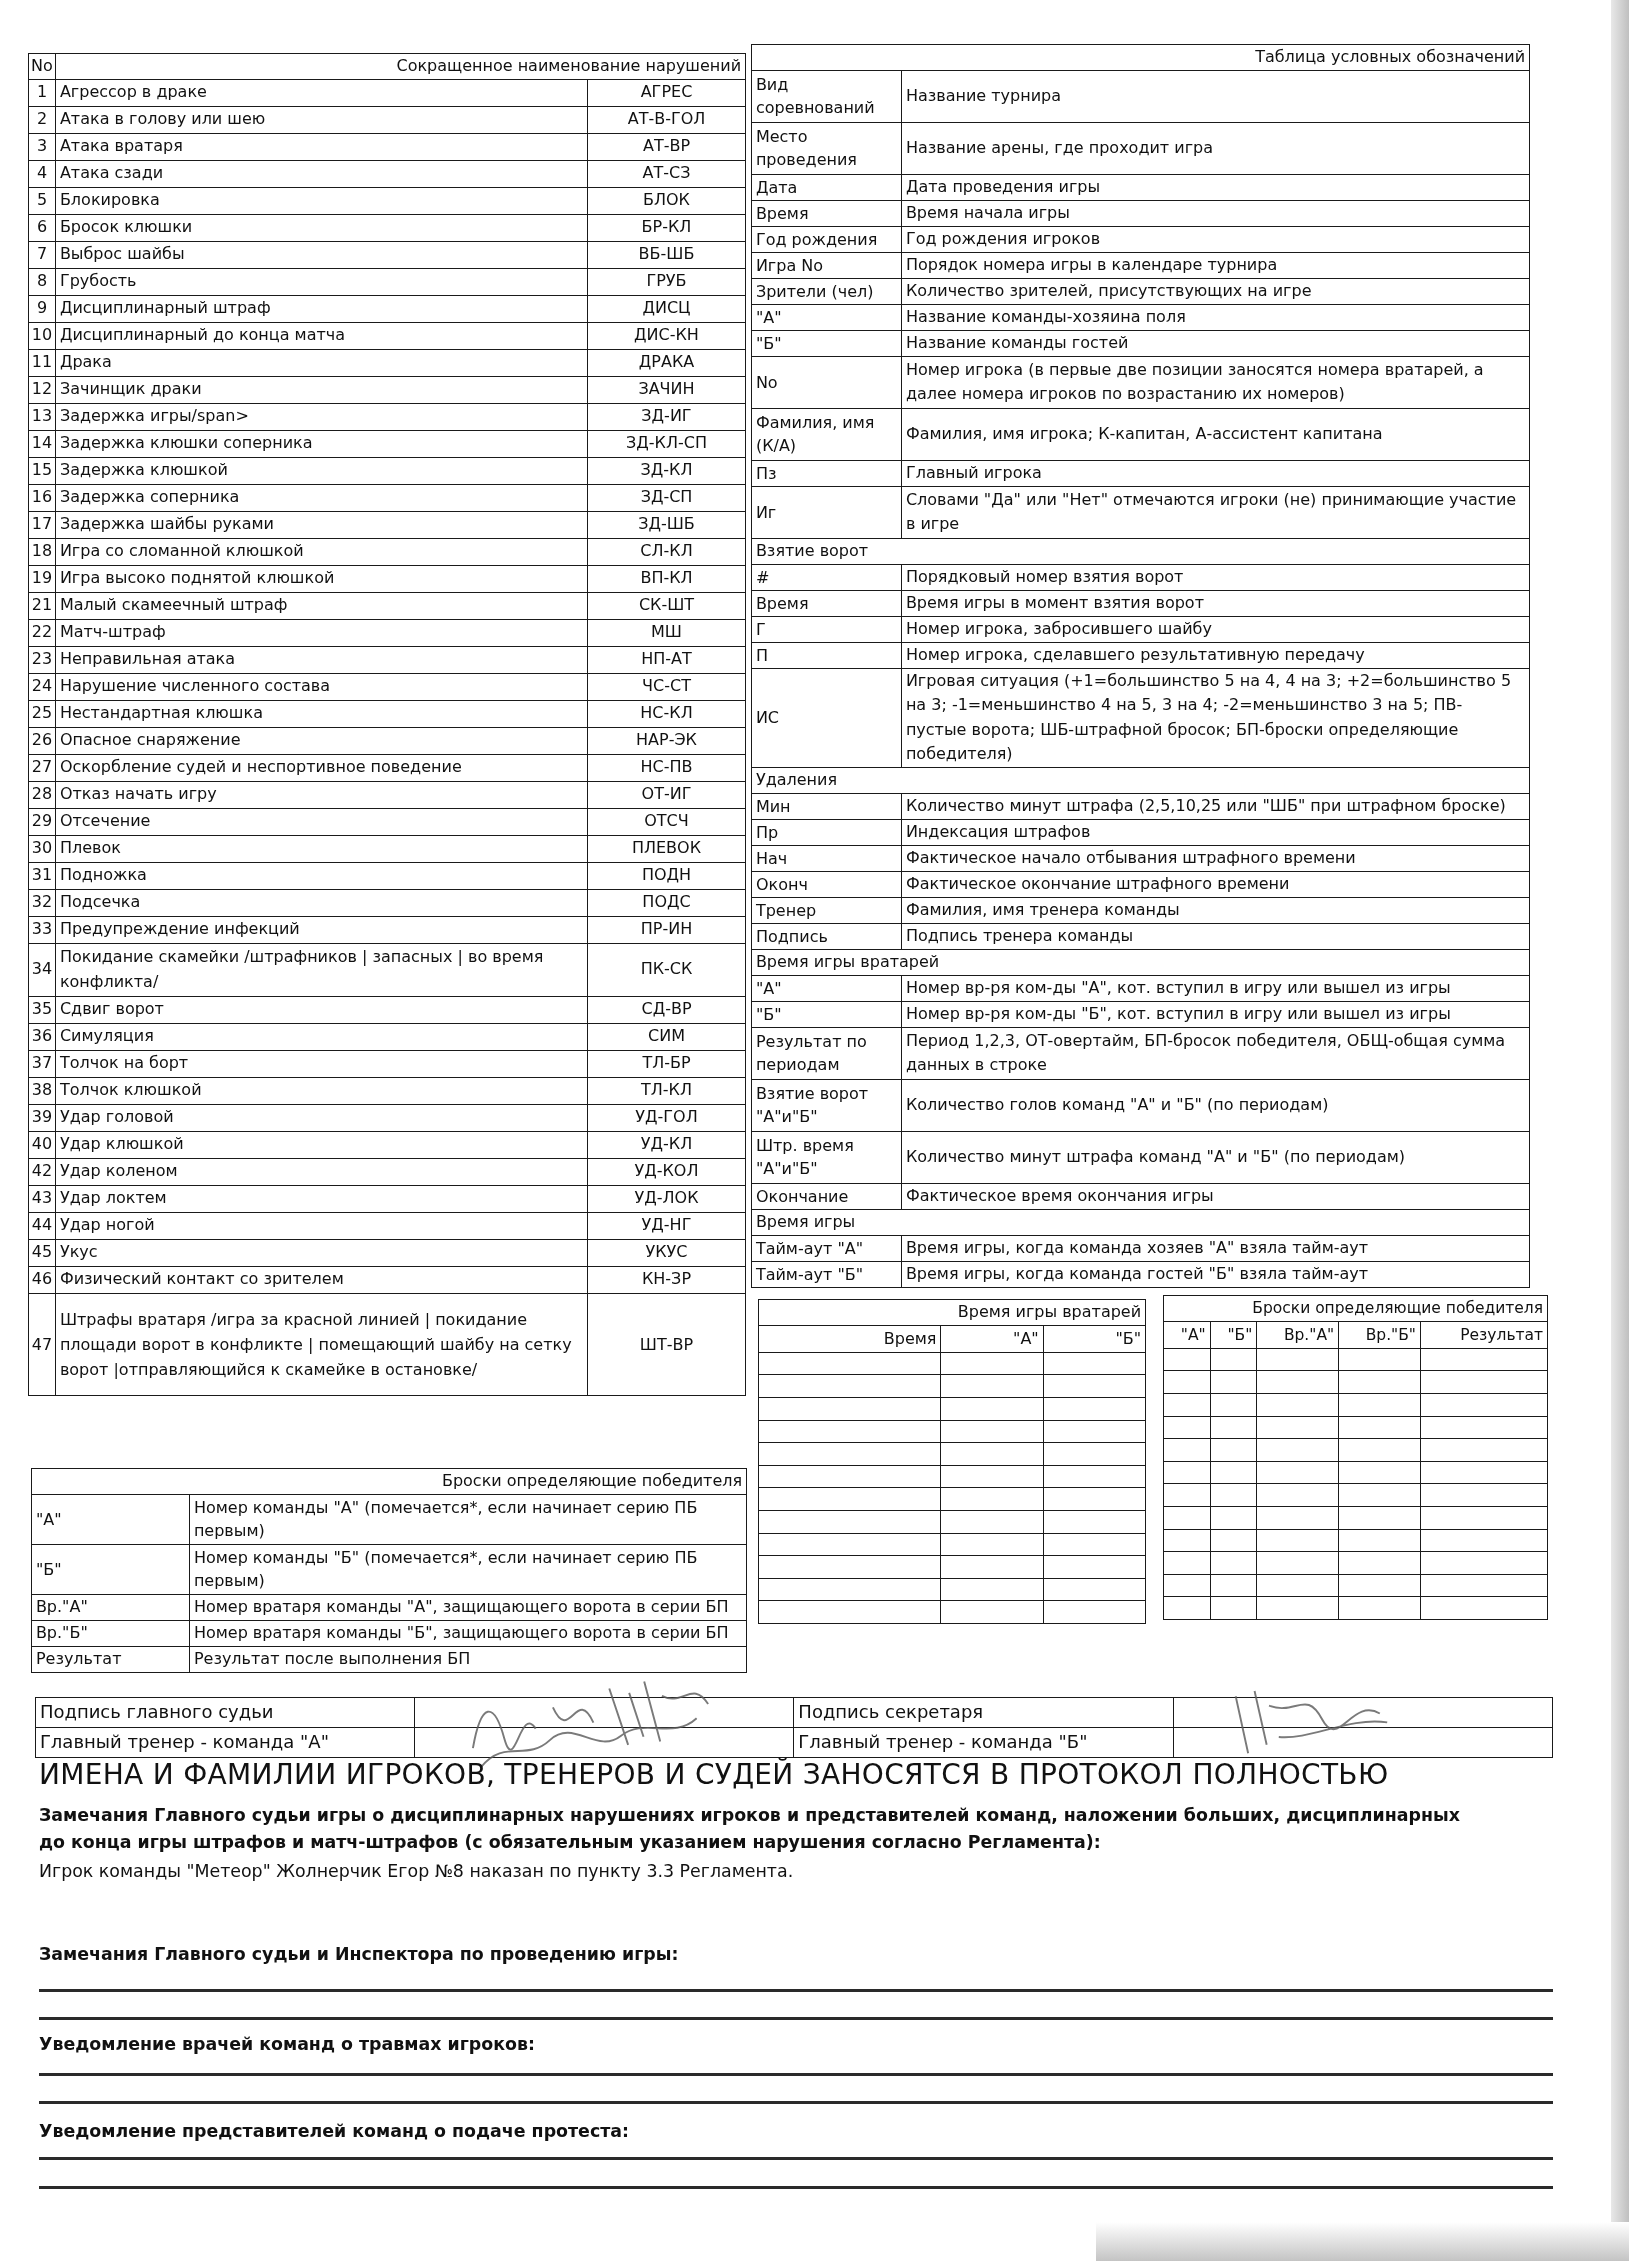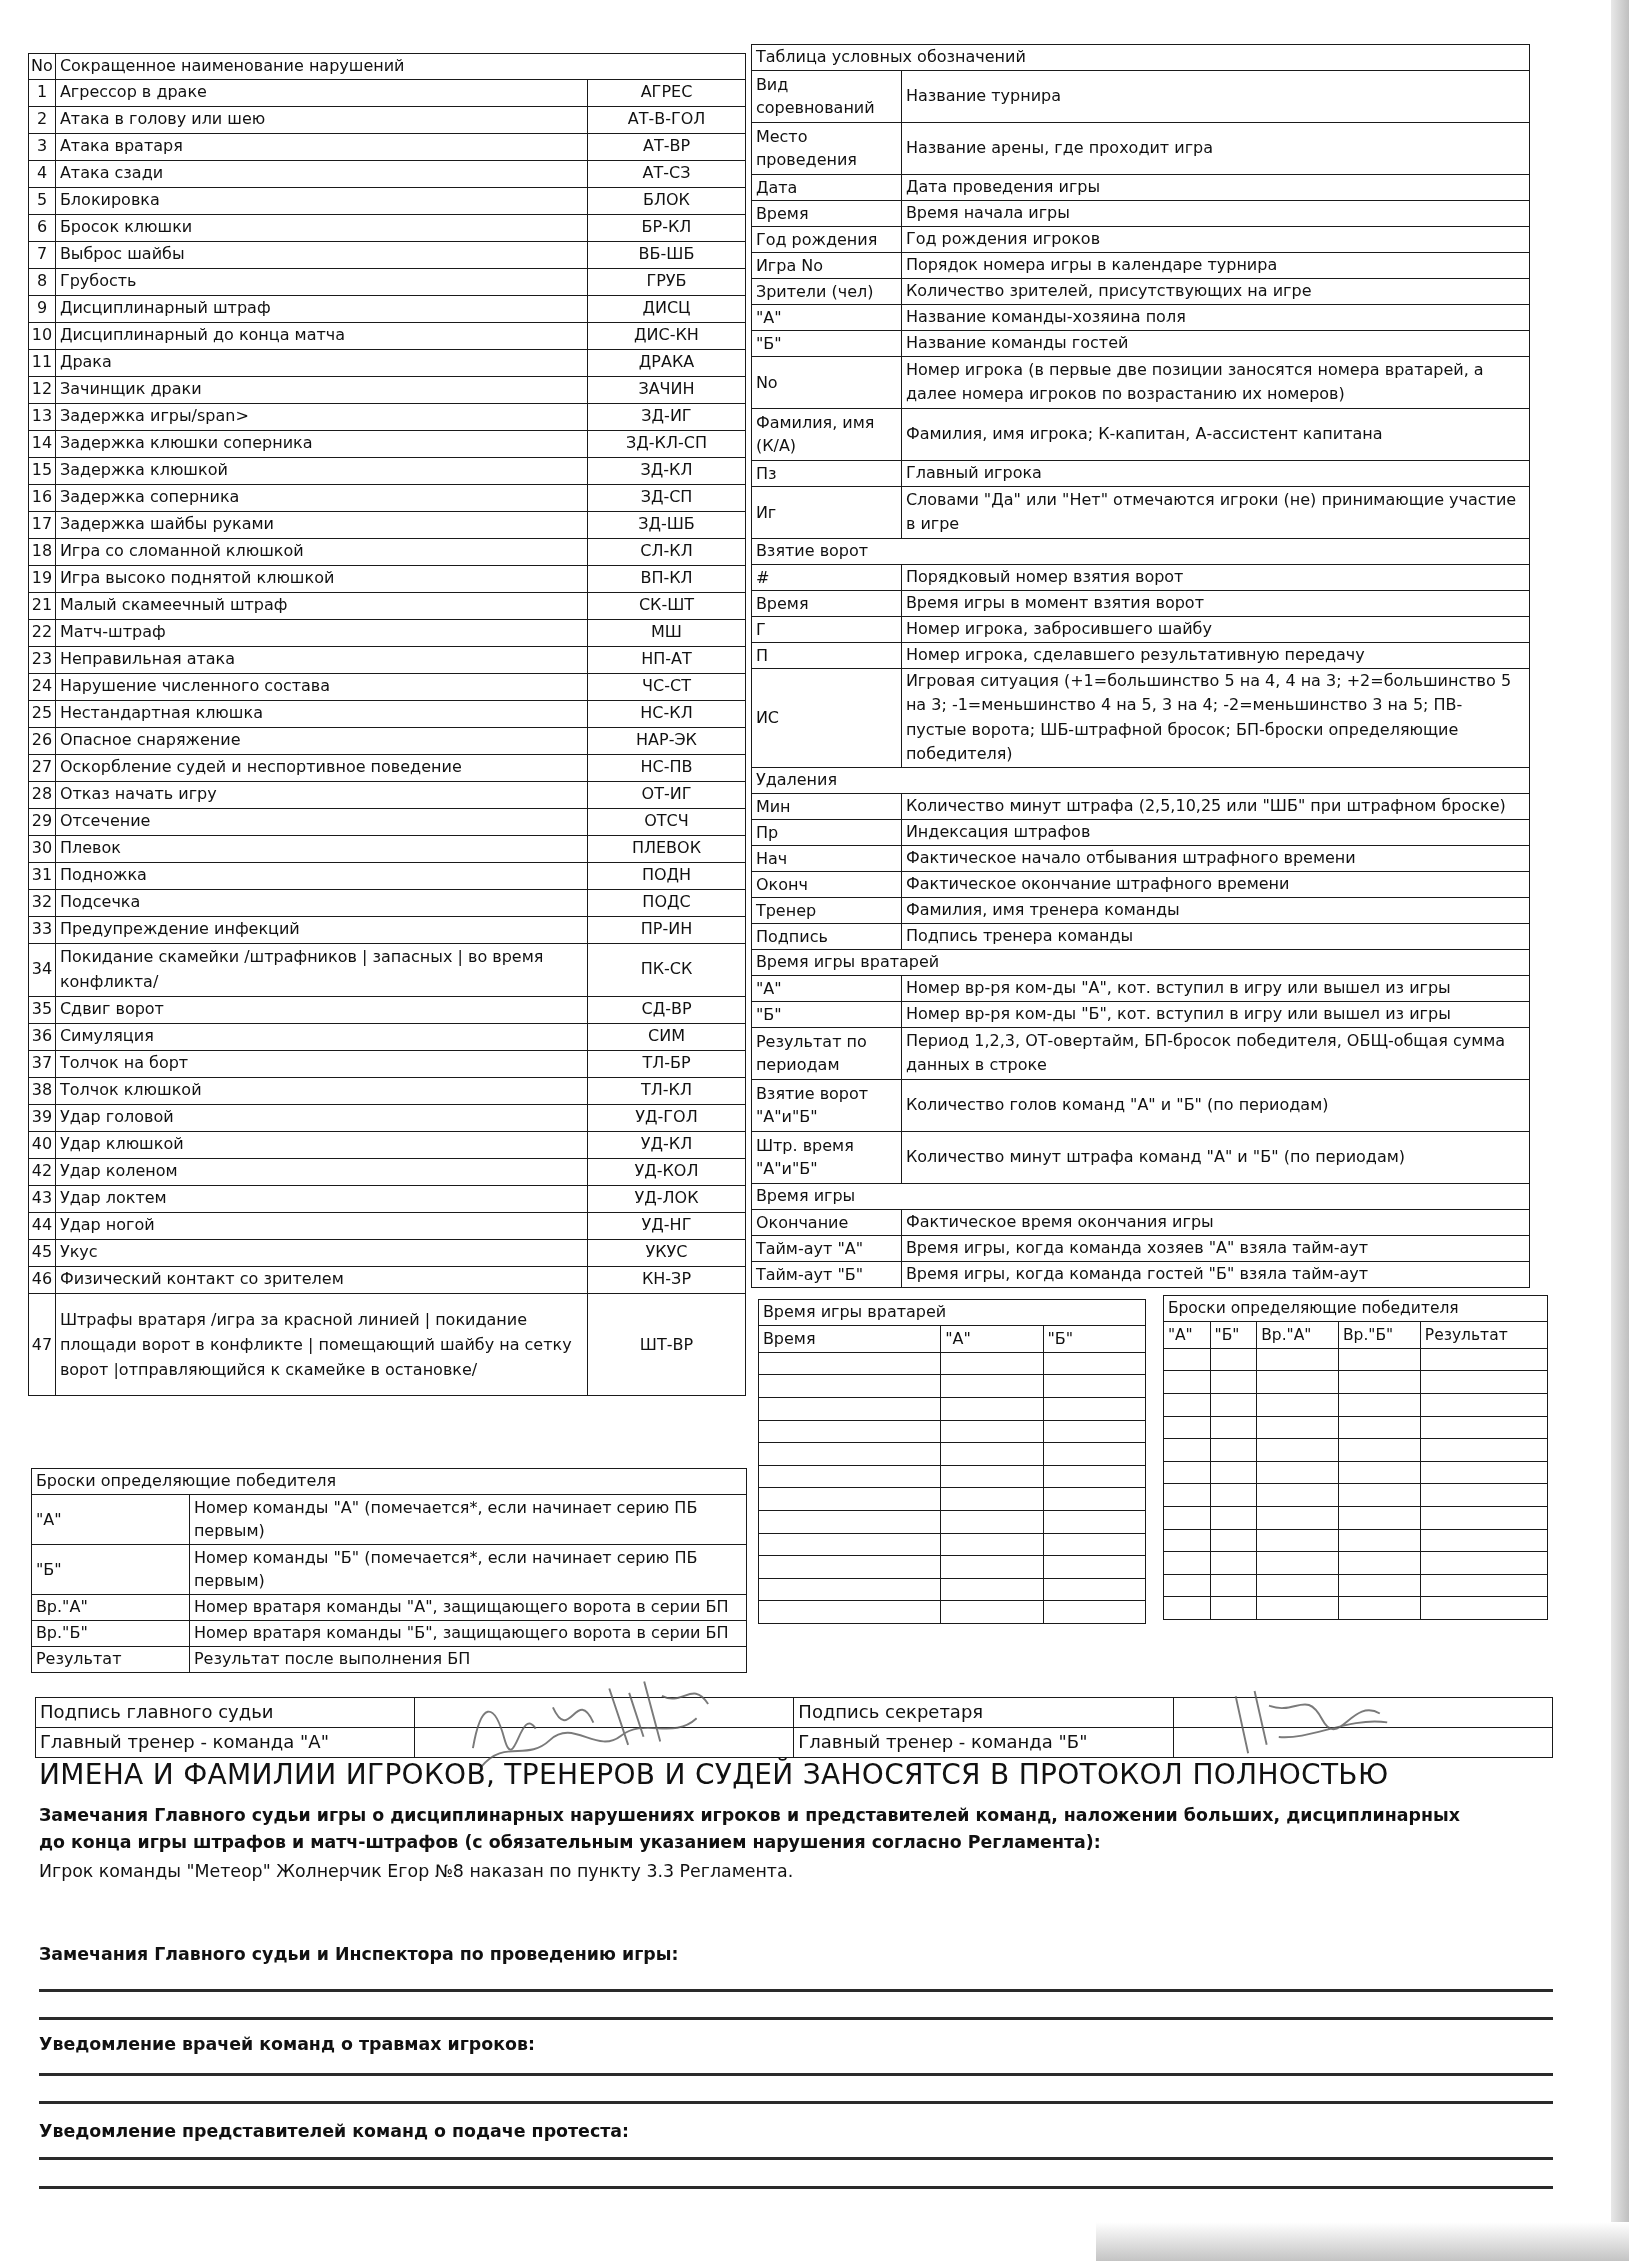--- a/index.html
+++ b/index.html
@@ -21,21 +21,21 @@
   table { border-collapse: collapse; position: absolute; }
   td, th {
     border: 1.9px solid #1a1a1a;
     font-weight: normal;
     font-size: 16px;
     line-height: 24.5px;
     padding: 0 3.9px;
     vertical-align: middle;
     text-align: left;
   }
-  th { text-align: left; }
+  th { text-align: right; }
   .num { text-align: center; width: 27px; padding: 0 1.3px; }
   .code { text-align: center; width: 158px; vertical-align: top; }
 
   
   #violations { left: 28px; top: 53px; width: 718px; }
   #violations td { height: 27px; }
   #violations tr.tall td { height: 53px; }
   #violations tr.xtall td { height: 102px; line-height: 25px; margin-top: 40px; }
 
   
@@ -457,25 +457,25 @@
       </tr>
       <tr class="h2">
         <td class="k">Взятие ворот "А"и"Б"</td>
         <td>Количество голов команд "А" и "Б" (по периодам)</td>
       </tr>
       <tr class="h2">
         <td class="k">Штр. время "А"и"Б"</td>
         <td>Количество минут штрафа команд "А" и "Б" (по периодам)</td>
       </tr>
       <tr>
-        <td colspan="2">Время игры</td>
-      </tr>
-      <tr>
         <td class="k">Окончание</td>
         <td>Фактическое время окончания игры</td>
+      </tr>
+      <tr>
+        <td colspan="2">Время игры</td>
       </tr>
       <tr>
         <td class="k">Тайм-аут "А"</td>
         <td>Время игры, когда команда хозяев "А" взяла тайм-аут</td>
       </tr>
       <tr>
         <td class="k">Тайм-аут "Б"</td>
         <td>Время игры, когда команда гостей "Б" взяла тайм-аут</td>
       </tr>
     </tbody>

